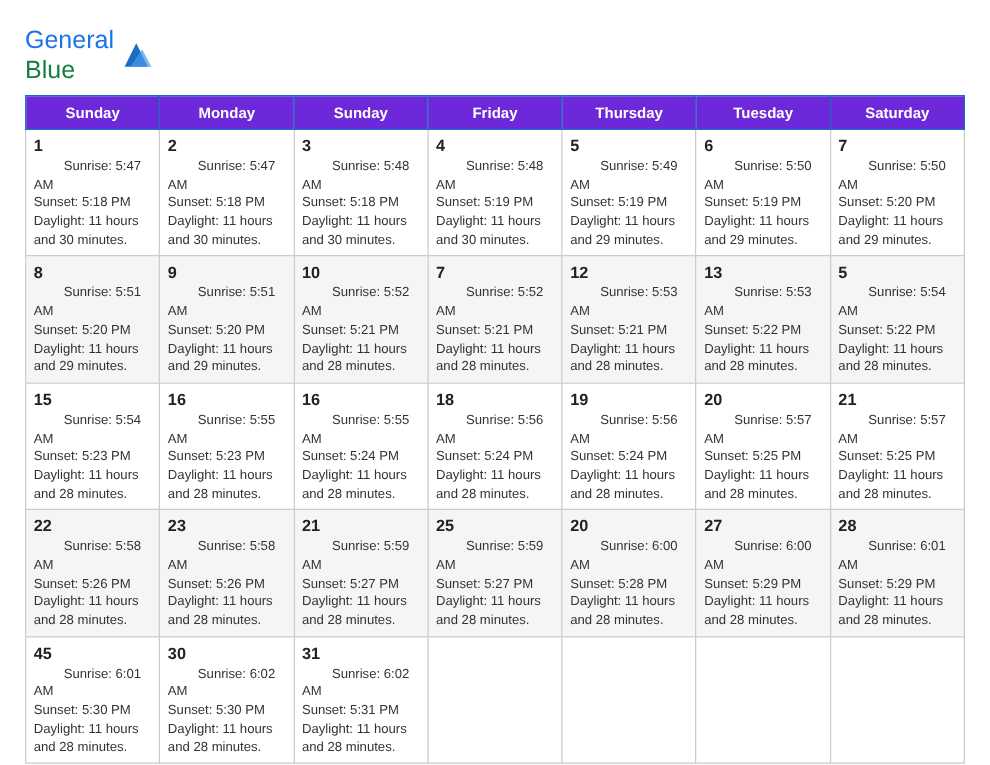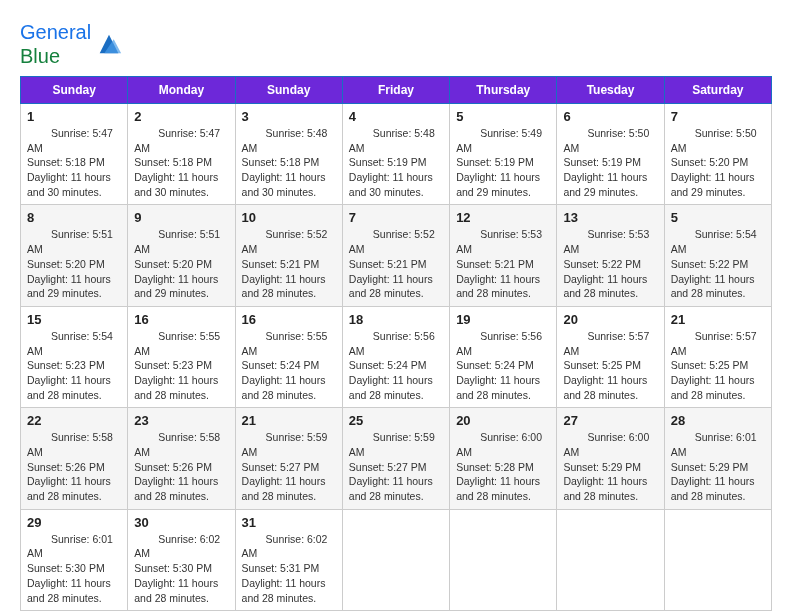--- a/index.html
+++ b/index.html
@@ -236,21 +236,21 @@
         <span class="day-number">27</span>
         <span class="cell-text">Sunrise: 6:00 AM<br>Sunset: 5:29 PM<br>Daylight: 11 hours and 28 minutes.</span>
       </td>
         <td>
         <span class="day-number">28</span>
         <span class="cell-text">Sunrise: 6:01 AM<br>Sunset: 5:29 PM<br>Daylight: 11 hours and 28 minutes.</span>
       </td>
       </tr>
       <tr>
         <td>
-        <span class="day-number">29</span>
+        <span class="day-number">45</span>
         <span class="cell-text">Sunrise: 6:01 AM<br>Sunset: 5:30 PM<br>Daylight: 11 hours and 28 minutes.</span>
       </td>
         <td>
         <span class="day-number">30</span>
         <span class="cell-text">Sunrise: 6:02 AM<br>Sunset: 5:30 PM<br>Daylight: 11 hours and 28 minutes.</span>
       </td>
         <td>
         <span class="day-number">31</span>
         <span class="cell-text">Sunrise: 6:02 AM<br>Sunset: 5:31 PM<br>Daylight: 11 hours and 28 minutes.</span>
       </td>

